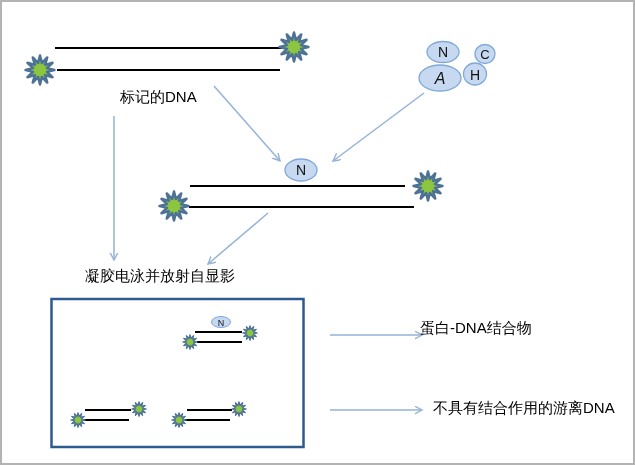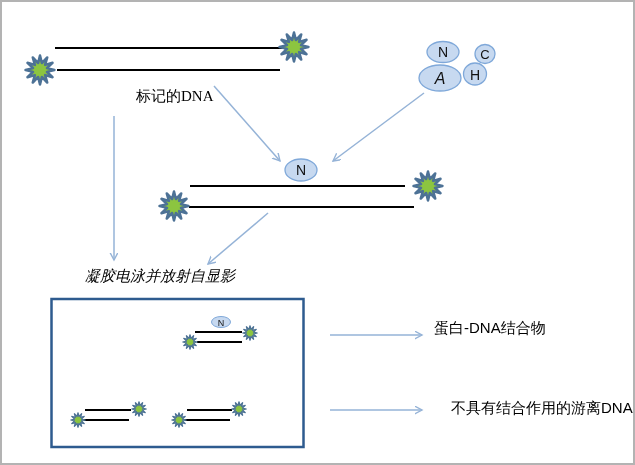--- a/index.html
+++ b/index.html
@@ -3,24 +3,24 @@
 <meta charset="utf-8">
 <style>
   html,body { margin:0; padding:0; background:#fff; }
   .canvas {
     position:relative; width:635px; height:465px; box-sizing:border-box;
     background:#ffffff; border:2px solid #b3b3b3; overflow:hidden;
     font-family:"Liberation Sans", sans-serif;
   }
   .gfx { position:absolute; left:0; top:0; width:635px; height:465px; }
   .label { position:absolute; color:#000; font-size:15px; line-height:19px; white-space:nowrap; }
-  .lbl-dna    { left:134px; top:85px;font-family:Liberation Serif, serif;  }
-  .lbl-gel    { left:83px;  top:264px;font-style:italic; }
-  .lbl-shift  { left:432px; top:316px; }
-  .lbl-free   { left:431px; top:396px;margin-left:18px; }
+  .lbl-dna    { left:118px; top:85px;  }
+  .lbl-gel    { left:83px;  top:264px; }
+  .lbl-shift  { left:418px; top:316px; }
+  .lbl-free   { left:431px; top:396px; }
   svg text { font-family:"Liberation Sans", sans-serif; fill:#111; }
 </style>
 </head>
 <body>
 
 <div class="canvas">
 
   <svg class="gfx" viewBox="0 0 635 465">
     <defs>
       <g id="starburst">

